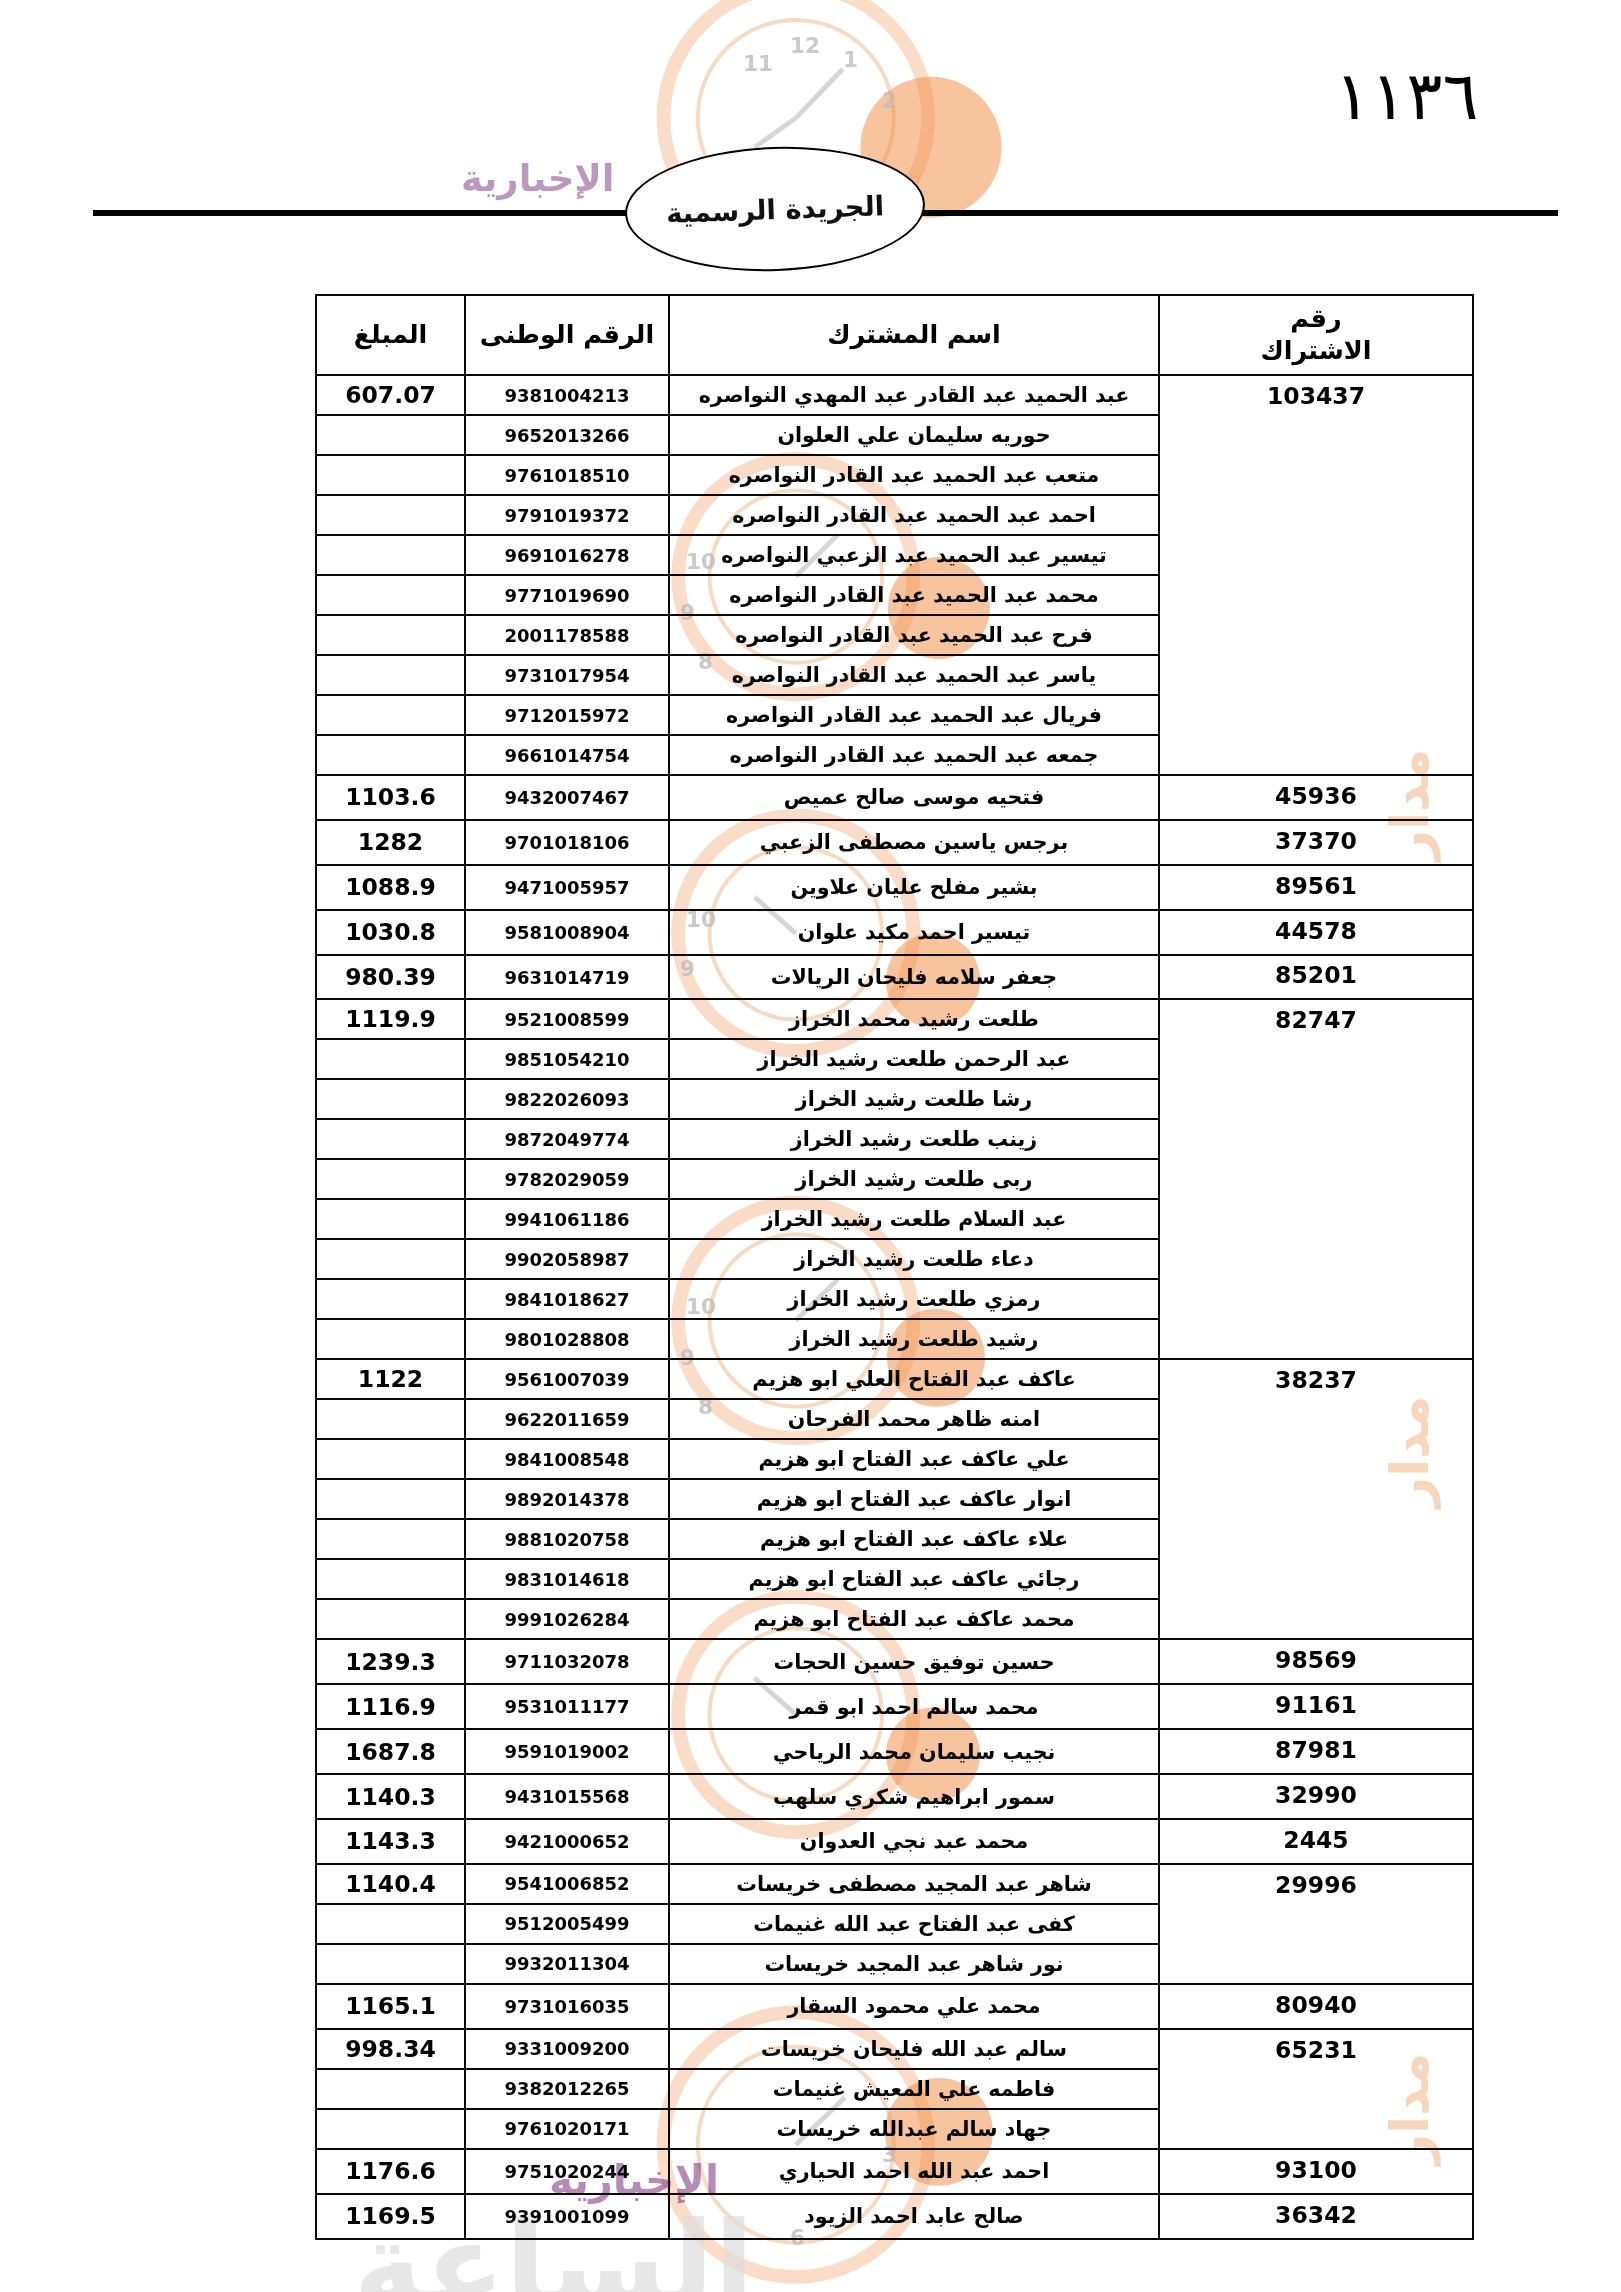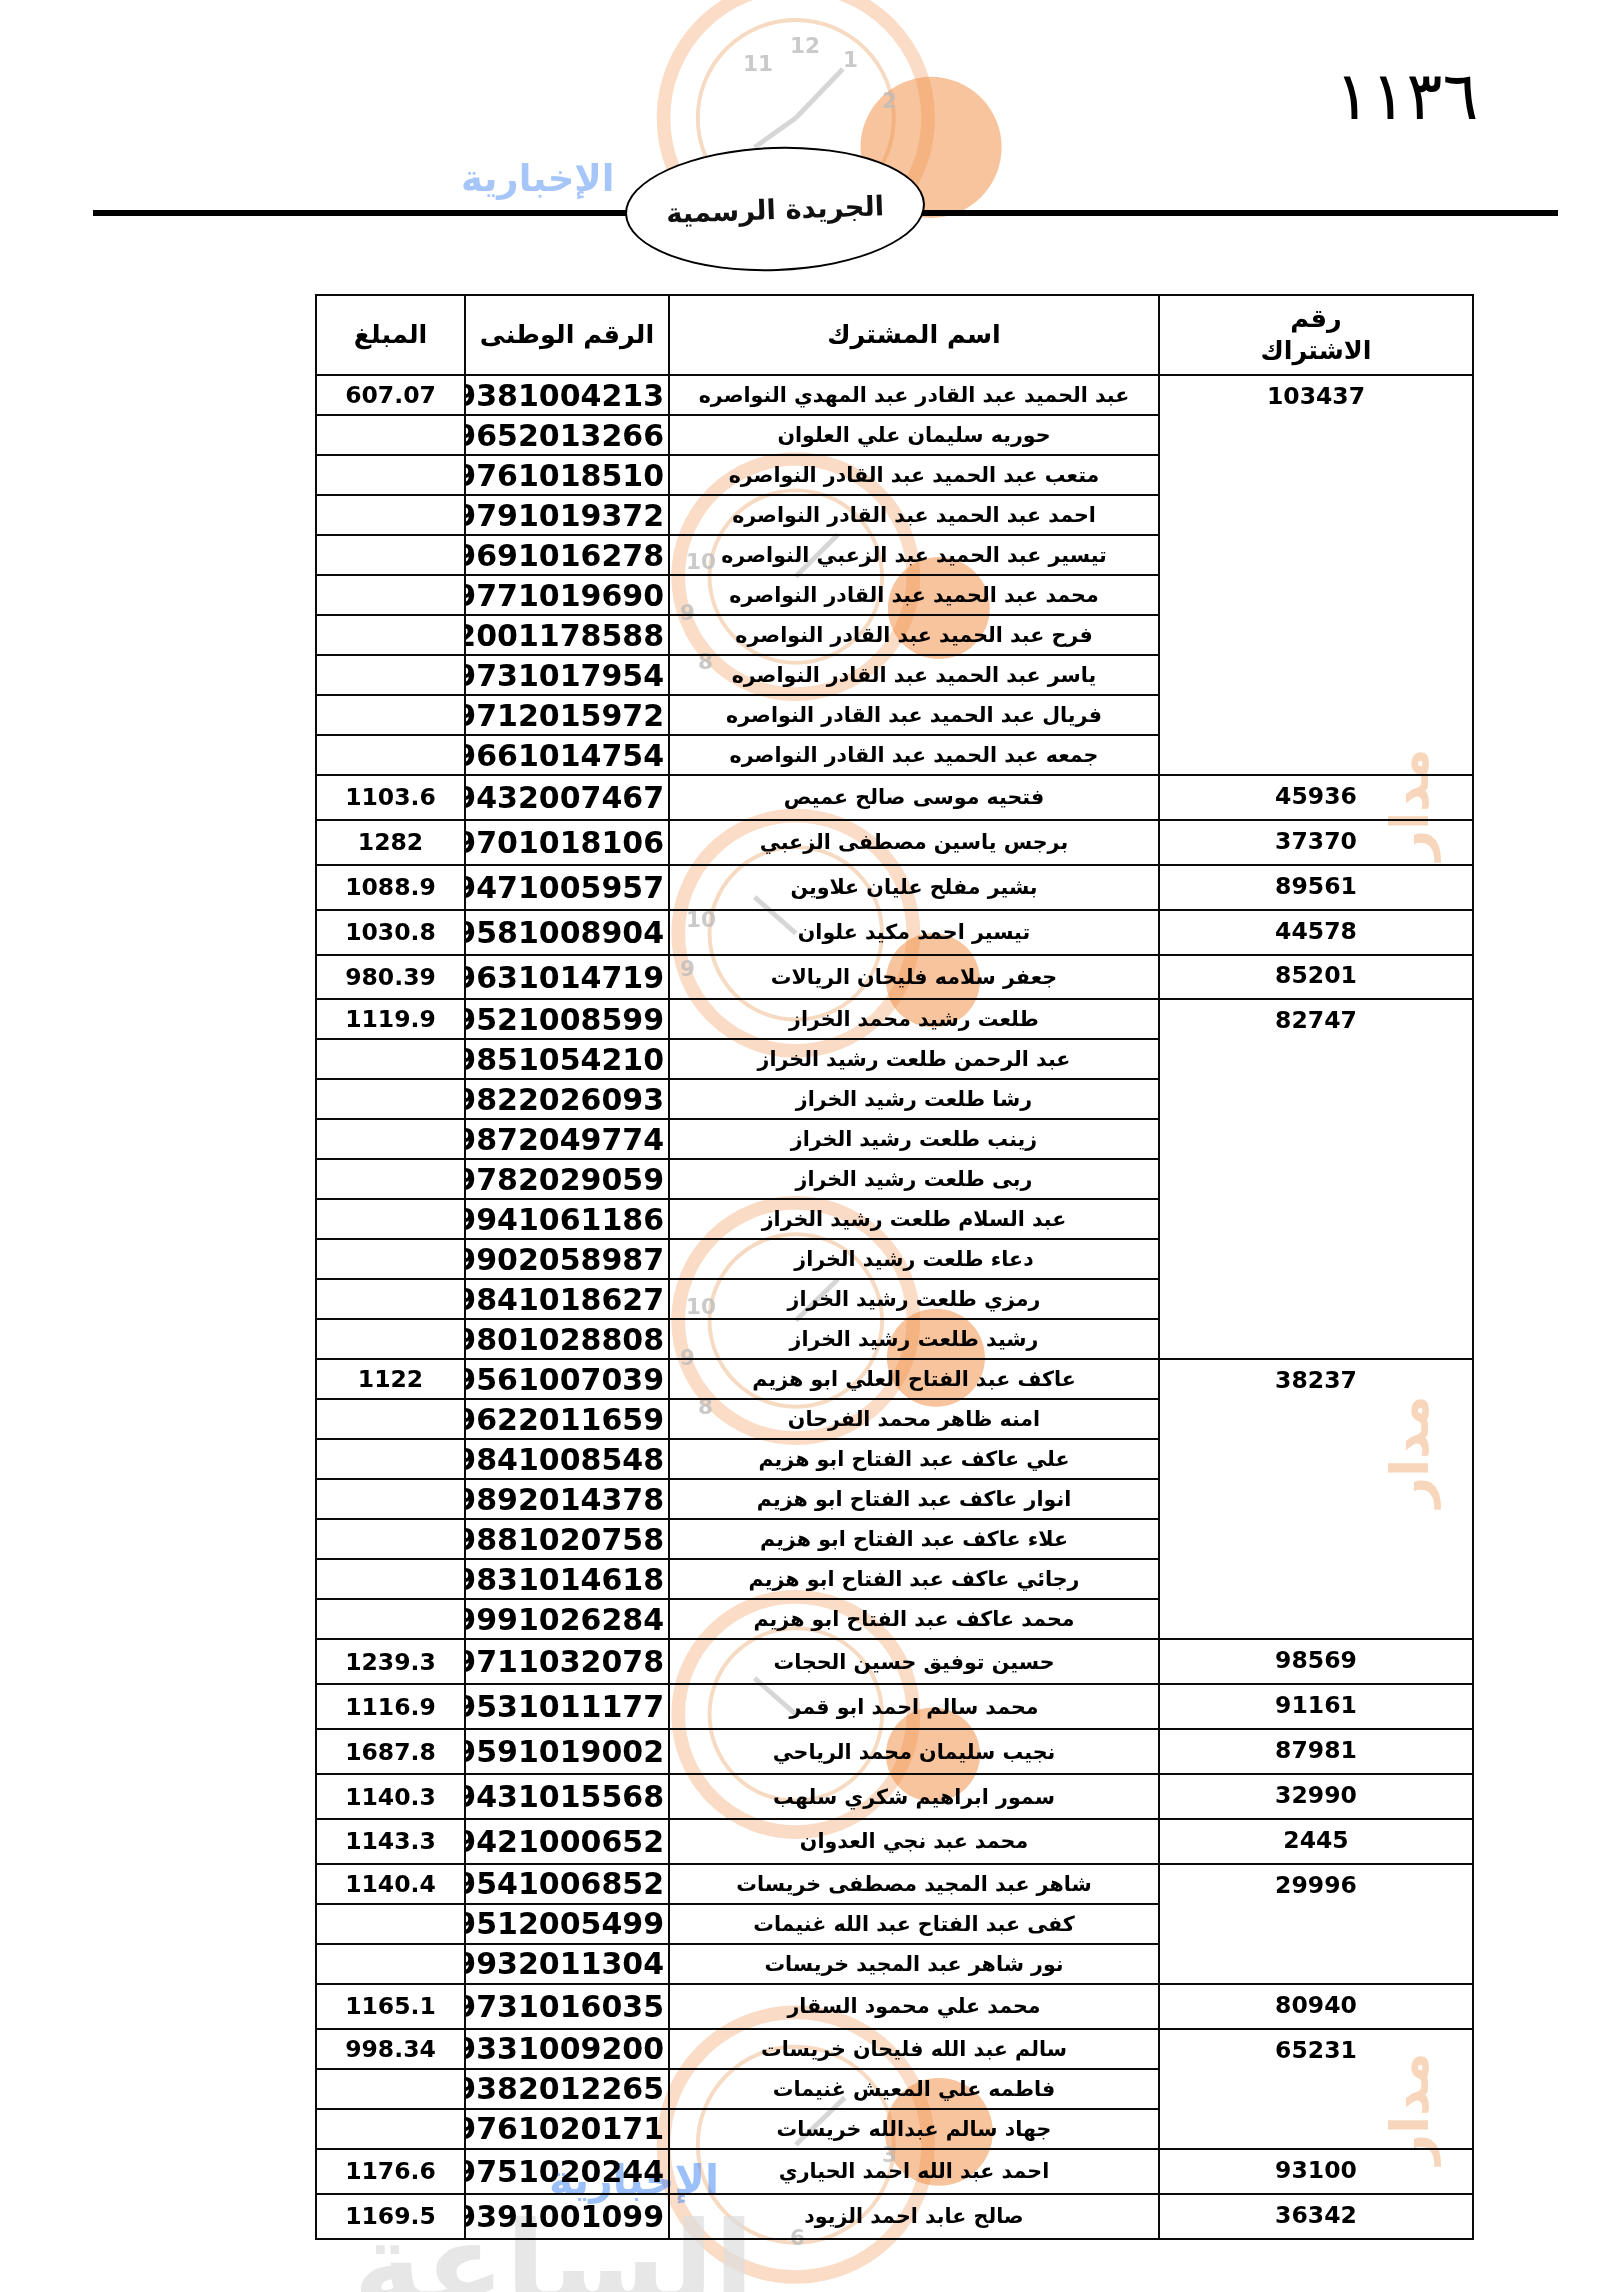--- a/index.html
+++ b/index.html
@@ -7,21 +7,21 @@
     position:relative;
     width:1621px;height:2293px;
     margin:0 auto;
     background:#ffffff;
     overflow:hidden;
     font-family:"DejaVu Sans", sans-serif;
     direction:rtl;
   }
   
   .wm{position:absolute;inset:0;z-index:0;pointer-events:none;}
-  .wm-text{position:absolute;color:#3b82f6;font-weight:bold;}
+  .wm-text{position:absolute;color:#701a75;font-weight:bold;}
   .wm-brand{color:#eda05f;opacity:.42;font-size:53px;transform:rotate(-90deg);transform-origin:center;}
   .wm-tagline-top{left:461px;top:157px;font-size:37px;opacity:.45;}
   .wm-tagline-bottom{left:549px;top:2156px;font-size:41px;opacity:.5;}
   .wm-big-bottom{left:353px;top:2196px;font-size:118px;color:#dedede;opacity:.7;letter-spacing:3.9px;}
   .wm-num{position:absolute;color:#bdbdbd;font-size:21.6px;font-weight:bold;opacity:.8;}
   
   .rule{position:absolute;left:93px;top:210px;width:1465px;height:5.9px;background:#000;z-index:1;}
   .masthead-oval{
     position:absolute;left:625px;top:147px;width:296px;height:120px;
     border:2.9px solid #000;border-radius:50%;
@@ -47,21 +47,21 @@
     border:2px solid #0a0a0a;
     font-weight:bold;color:#000;
     text-align:center;vertical-align:middle;
     padding:1px 3.9px;
     overflow:hidden;white-space:nowrap;
   }
   .gazette-table thead th{height:76px;font-size:25.5px;white-space:pre-line;line-height:1.25;}
   .gazette-table td{height:36px;}
   td.c-sub{vertical-align:top;padding-top:5.9px;font-size:23.5px;}
   td.c-name{font-size:20.6px;margin-left:36px;}
-  td.c-nat{font-size:30px;}
+  td.c-nat{font-size:18px;}
   td.c-amt{font-size:23.5px;}
 </style>
 </head>
 <body>
 
 <div class="page">
 
   <div class="wm">
     <svg width="1621" height="2293" viewBox="0 0 1654 2339">
       <g stroke="#f3b183" stroke-width="14" fill="none" opacity="0.45">

